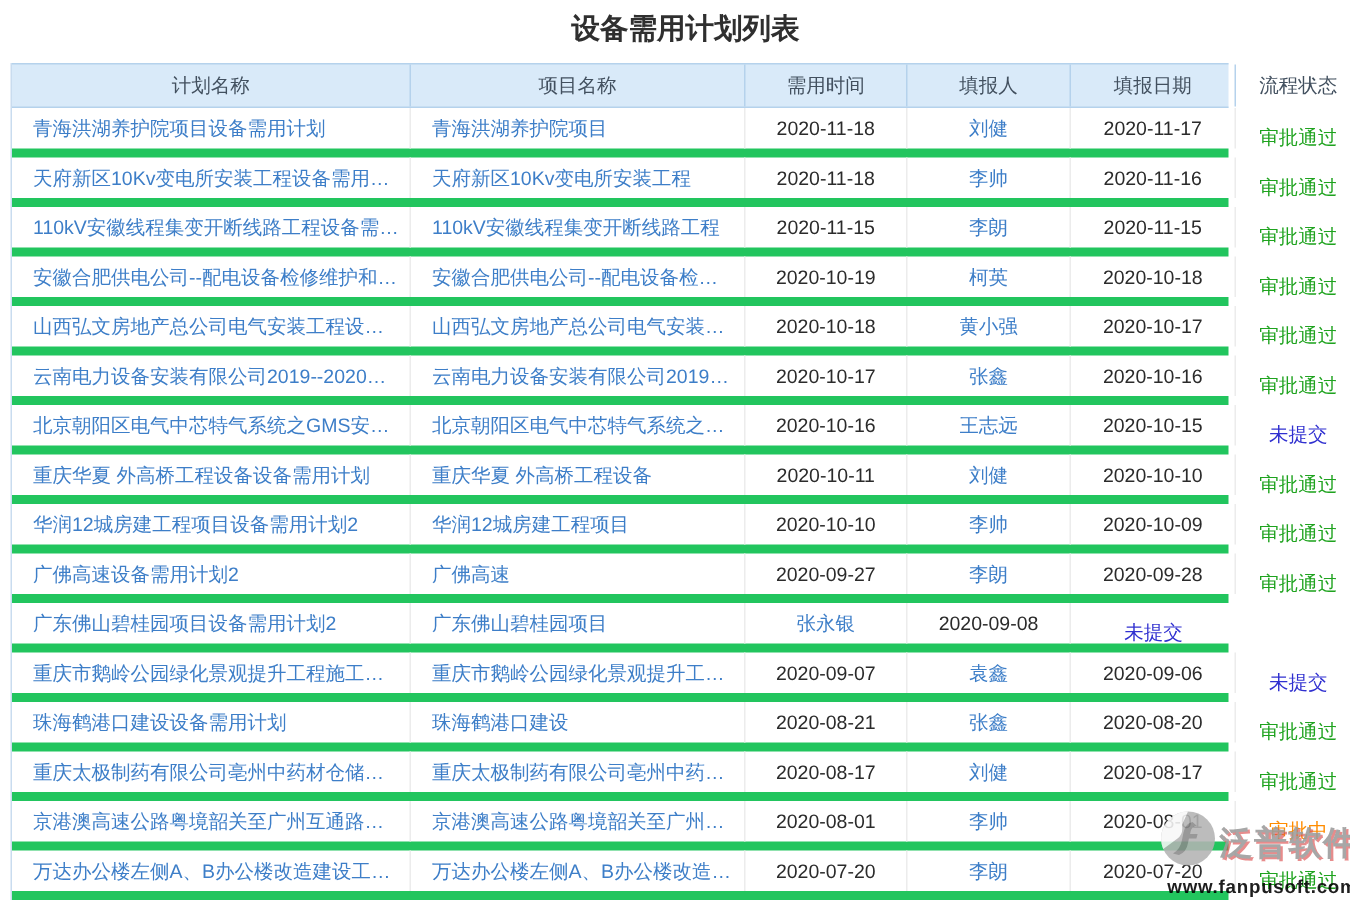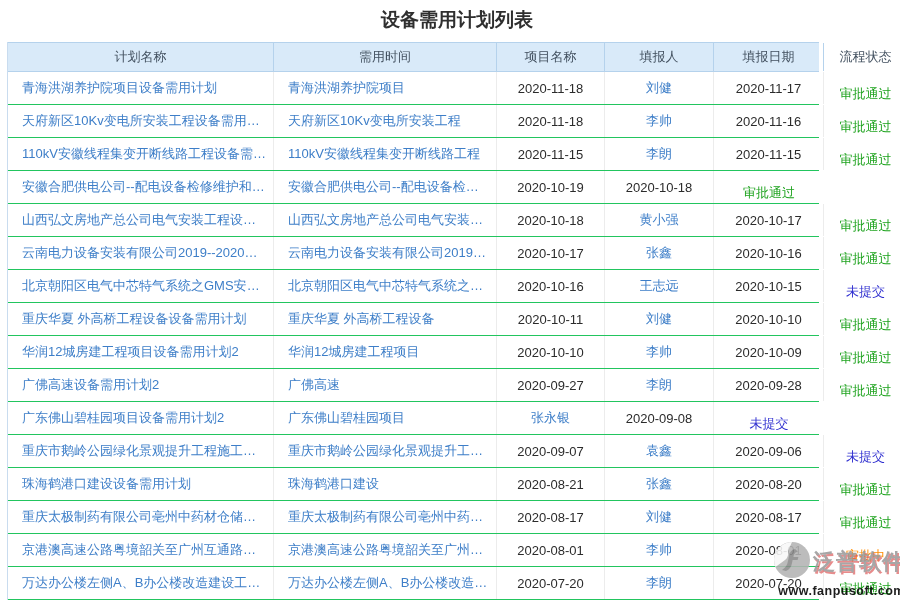--- a/index.html
+++ b/index.html
@@ -49,21 +49,21 @@
     box-sizing: border-box;
     white-space: nowrap;
     overflow: hidden;
   }
   .th:last-child { border-right: none; }
   .tbody { background: #fff; }
   .trow {
     display: grid;
     grid-template-columns: 266px 223px 108px 109px 110px 83px;
     height: 33px;
-    border-bottom: 1px solid #22c55e;
+    border-bottom: 6px solid #22c55e;
     box-sizing: border-box;
   }
   .td {
     display: flex;
     align-items: center;
     justify-content: center;
     font-size: 13px;
     color: #2b2b2b;
     border-right: 1px solid #ececec;
     box-sizing: border-box;
@@ -125,22 +125,22 @@
 </head>
 <body>
 
 <div class="page">
 
   <div class="page-title">设备需用计划列表</div>
 
   <div class="table">
     <div class="thead">
       <div class="th">计划名称</div>
+      <div class="th">项目名称</div>
       <div class="th">需用时间</div>
-      <div class="th">项目名称</div>
       <div class="th">填报人</div>
       <div class="th">填报日期</div>
       <div class="th">流程状态</div>
     </div>
     <div class="tbody" id="tbody">
     <div class="trow">
       <div class="td c-plan">
             <a>青海洪湖养护院项目设备需用计划</a>
           </div>
       <div class="td c-project">
@@ -185,20 +185,23 @@
     </div>
 
     <div class="trow">
       <div class="td c-plan">
             <a>安徽合肥供电公司--配电设备检修维护和改造...</a>
           </div>
       <div class="td c-project">
             <a>安徽合肥供电公司--配电设备检修维...</a>
           </div>
       <div class="td c-need">2020-10-19</div>
+      <div class="td c-filler">
+            <a>柯英</a>
+          </div>
       <div class="td c-filldate">2020-10-18</div>
       <div class="td c-status status-approved" style="color: rgb(31, 163, 31);">审批通过</div>
     </div>
 
     <div class="trow">
       <div class="td c-plan">
             <a>山西弘文房地产总公司电气安装工程设备需用...</a>
           </div>
       <div class="td c-project">
             <a>山西弘文房地产总公司电气安装工程</a>

